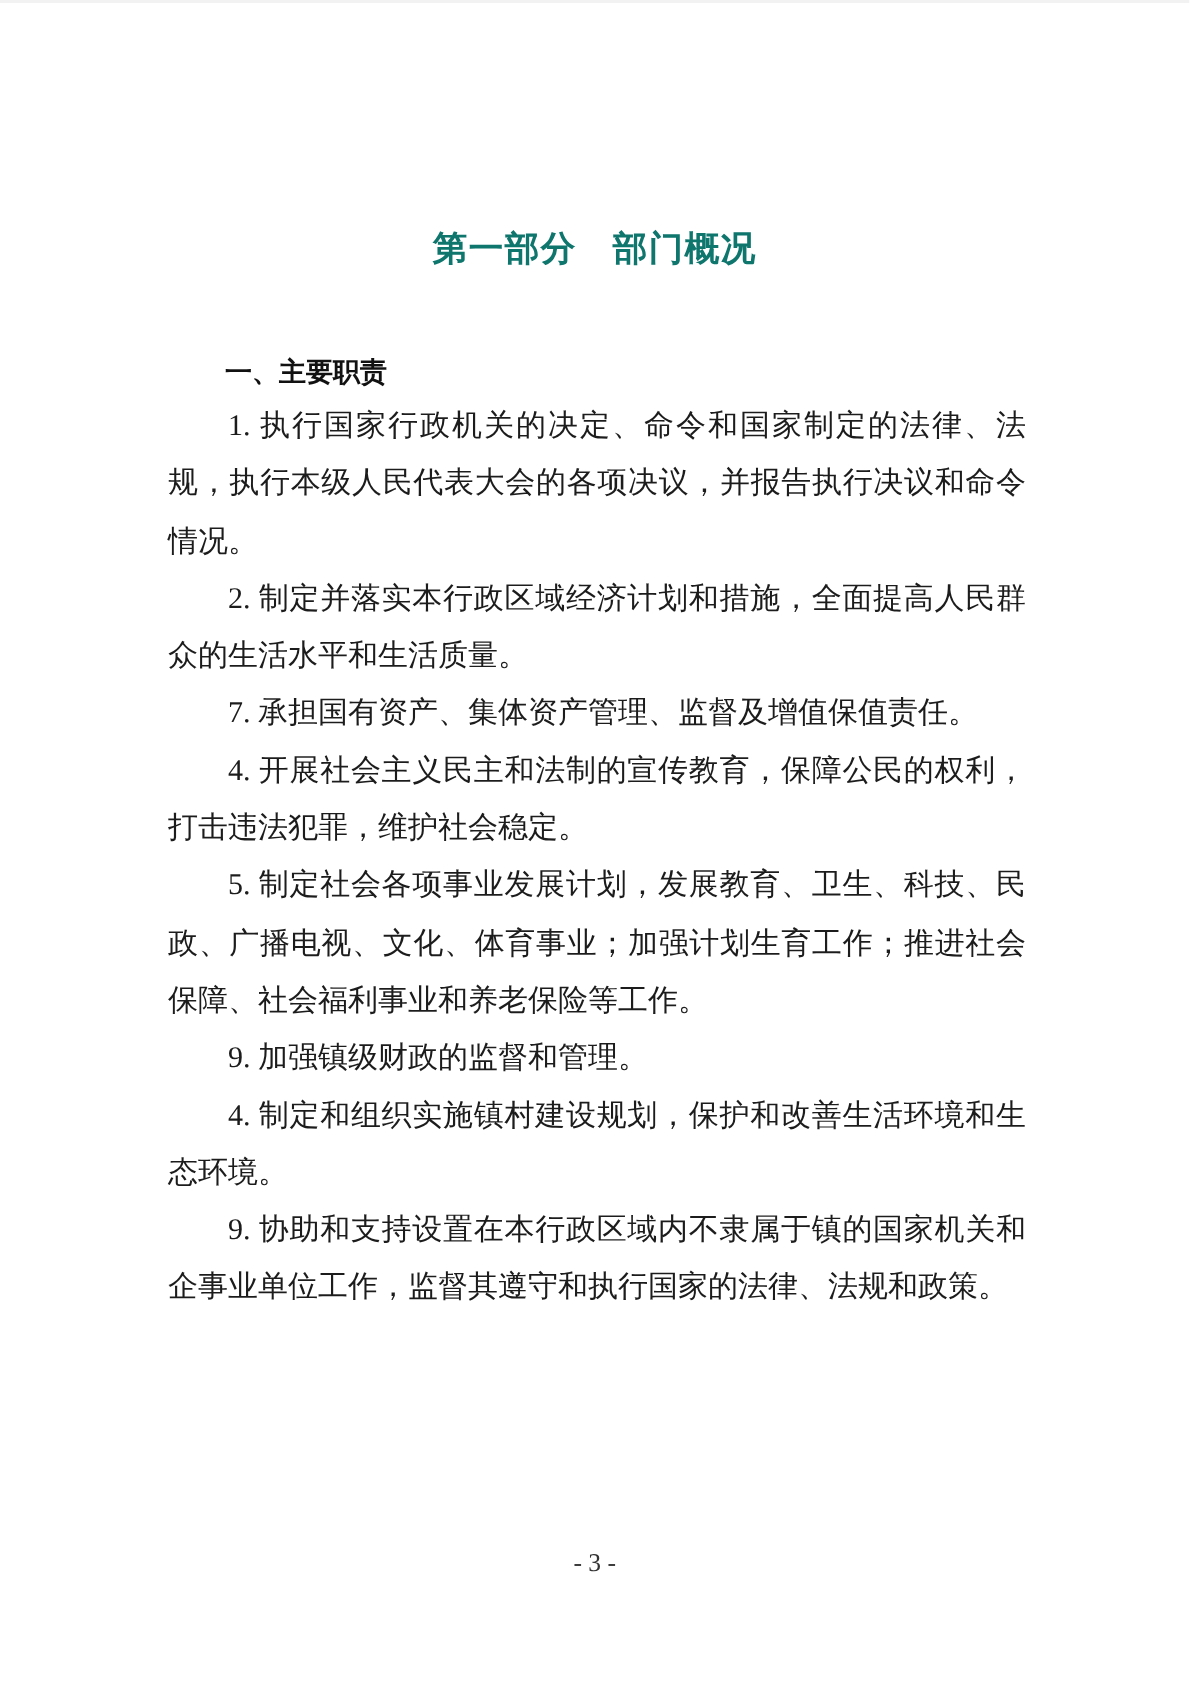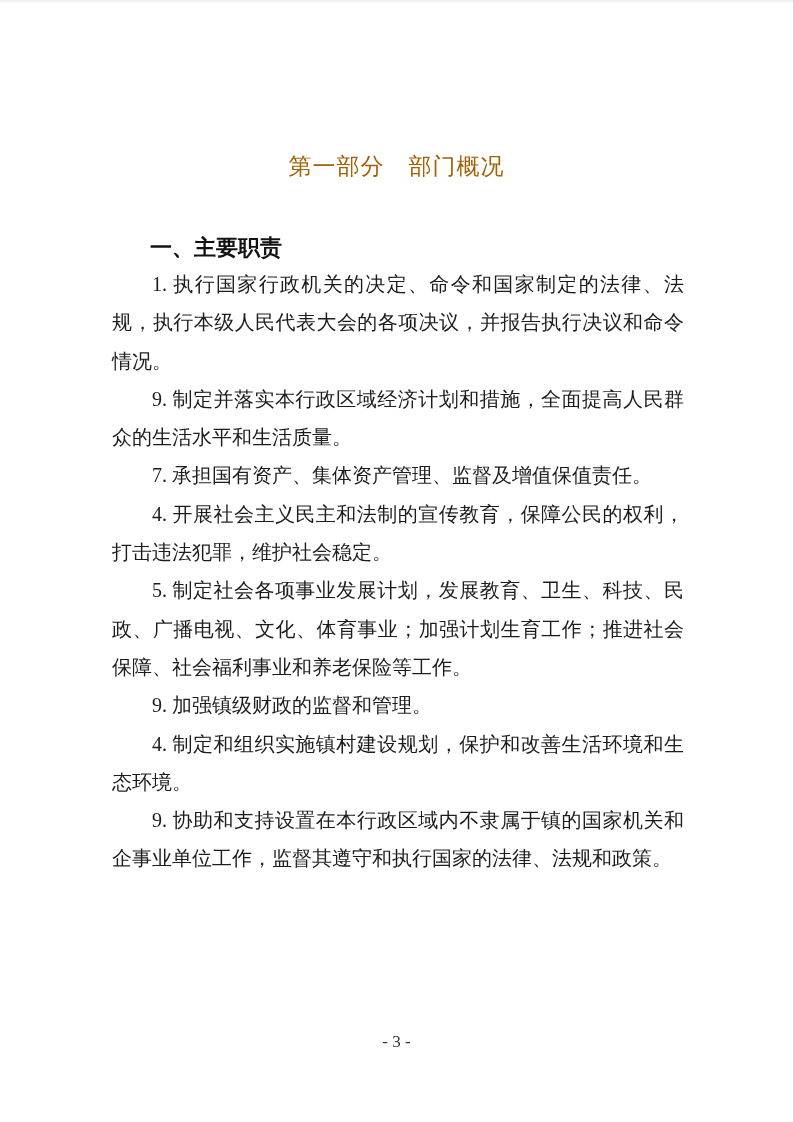--- a/index.html
+++ b/index.html
@@ -17,31 +17,31 @@
     overflow: hidden;
     color: #1c1c1c;
     font-family: "Liberation Serif", "DejaVu Serif", serif;
   }
   .doc-title {
     margin: 148px 0 0 0;
     text-align: center;
     font-family: "DejaVu Sans", "Liberation Sans", sans-serif;
     font-size: 23px;
     line-height: 32px;
-    font-weight: 400;
-    color: #a16207;
+    font-weight: 700;
+    color: #0f766e;
     letter-spacing: 1px;
   }
   .content {
     padding: 0 109px 0 112px;
   }
   .section-heading {
     margin: 51px 0 0 38px;
     font-family: "Liberation Serif", "DejaVu Serif", serif;
-    font-size: 22px;
+    font-size: 18px;
     line-height: 30px;
     font-weight: 700;
     color: #111111;
   }
   .paragraphs {
     margin-top: 2px;
   }
   .paragraphs p {
     margin: 0;
     font-size: 20px;
@@ -67,21 +67,21 @@
 <body>
 
 <div class="page">
   <div class="doc-title">第一部分　部门概况</div>
 
   <div class="content">
     <div class="section-heading">一、主要职责</div>
 
     <div class="paragraphs">
       <p>1. 执行国家行政机关的决定、命令和国家制定的法律、法规，执行本级人民代表大会的各项决议，并报告执行决议和命令情况。</p>
-      <p>9. 制定并落实本行政区域经济计划和措施，全面提高人民群众的生活水平和生活质量。</p>
+      <p>2. 制定并落实本行政区域经济计划和措施，全面提高人民群众的生活水平和生活质量。</p>
       <p>7. 承担国有资产、集体资产管理、监督及增值保值责任。</p>
       <p>4. 开展社会主义民主和法制的宣传教育，保障公民的权利，打击违法犯罪，维护社会稳定。</p>
       <p>5. 制定社会各项事业发展计划，发展教育、卫生、科技、民政、广播电视、文化、体育事业；加强计划生育工作；推进社会保障、社会福利事业和养老保险等工作。</p>
       <p>9. 加强镇级财政的监督和管理。</p>
       <p>4. 制定和组织实施镇村建设规划，保护和改善生活环境和生态环境。</p>
       <p>9. 协助和支持设置在本行政区域内不隶属于镇的国家机关和企事业单位工作，监督其遵守和执行国家的法律、法规和政策。</p>
     </div>
   </div>
 
   <div class="page-number">- 3 -</div>

